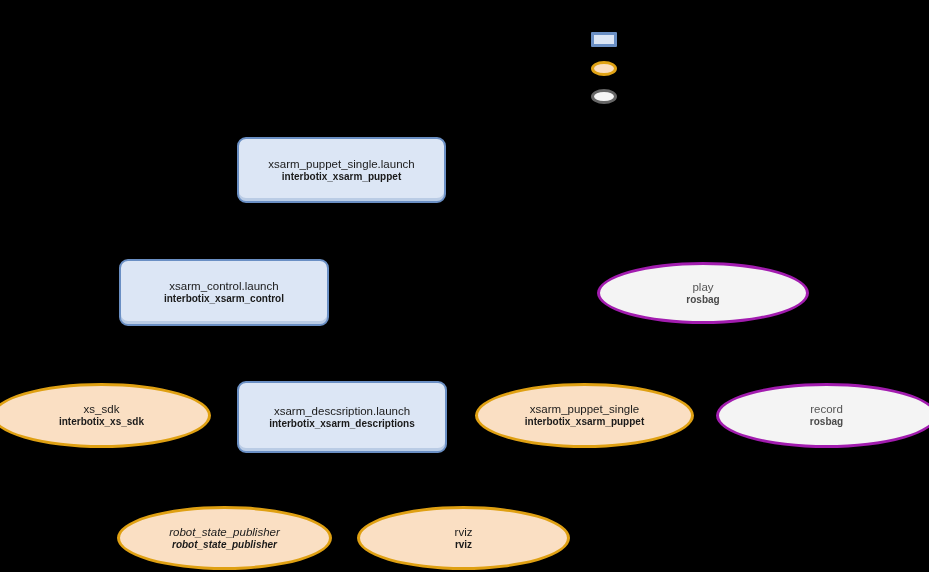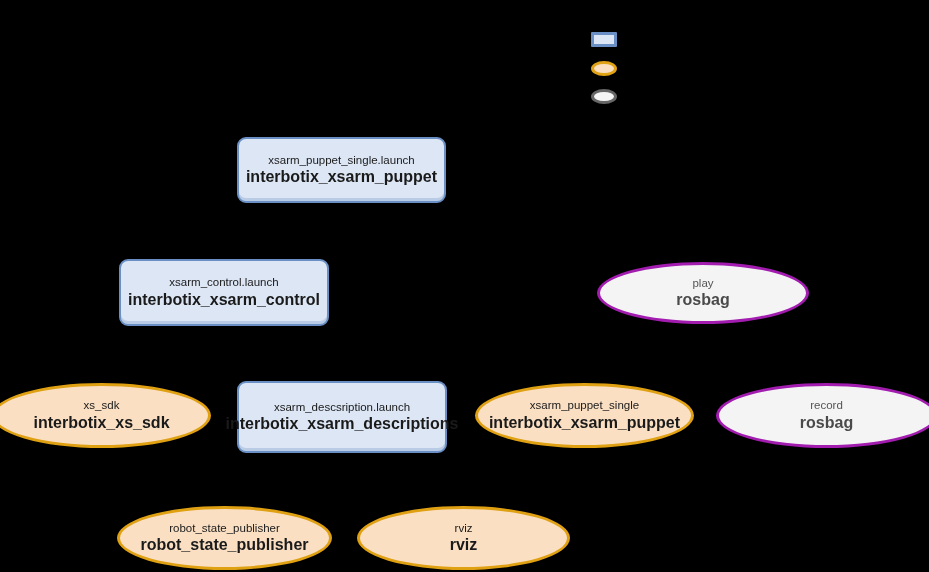--- a/index.html
+++ b/index.html
@@ -60,21 +60,21 @@
     justify-content: center;
     text-align: center;
     line-height: 1.25;
   }
   .node .pkg {
     font-size: 11.5px;
     font-weight: 400;
     white-space: nowrap;
   }
   .node .name {
-    font-size: 16px;
+    font-size: 10px;
     font-weight: 700;
     white-space: nowrap;
   }
 
   
   .node.rect {
     background: #dce6f5;
     border: 2px solid #6a8fc4;
     border-radius: 9px;
     color: #1a1a1a;
@@ -138,21 +138,21 @@
   <div class="node ellipse-orange" style="left:475px; top:383px; width:219px; height:65px;">
     <div class="pkg">xsarm_puppet_single</div>
     <div class="name">interbotix_xsarm_puppet</div>
   </div>
 
   <div class="node ellipse-gray" style="left:716px; top:383px; width:221px; height:65px;">
     <div class="pkg">record</div>
     <div class="name">rosbag</div>
   </div>
 
-  <div class="node ellipse-orange" style="left:117px; top:506px; width:215px; height:64px;">
+  <div class="node ellipse-orange" style="left:117px; top:506px; width:215px; height:64px;font-style:italic;">
     <div class="pkg">robot_state_publisher</div>
     <div class="name">robot_state_publisher</div>
   </div>
 
   <div class="node ellipse-orange" style="left:357px; top:506px; width:213px; height:64px;">
     <div class="pkg">rviz</div>
     <div class="name">rviz</div>
   </div>
 
 </div>

